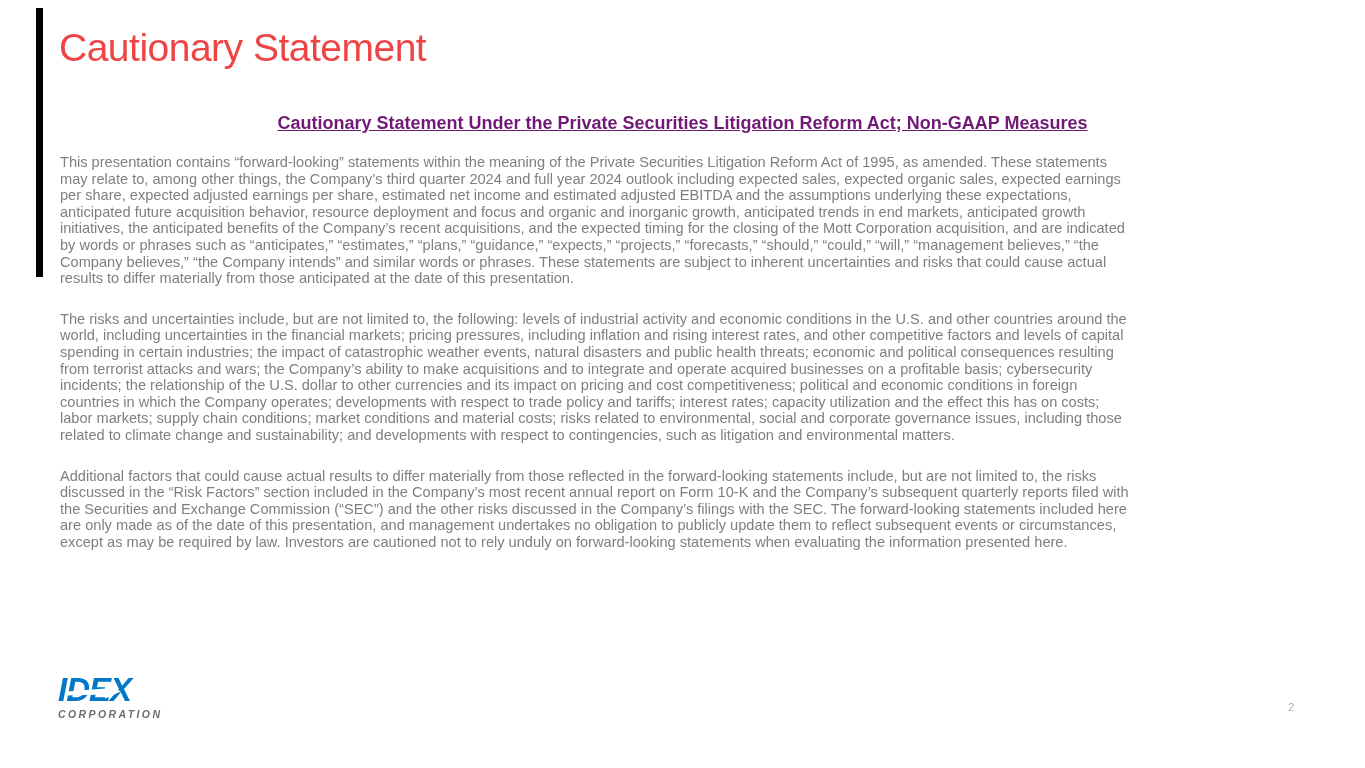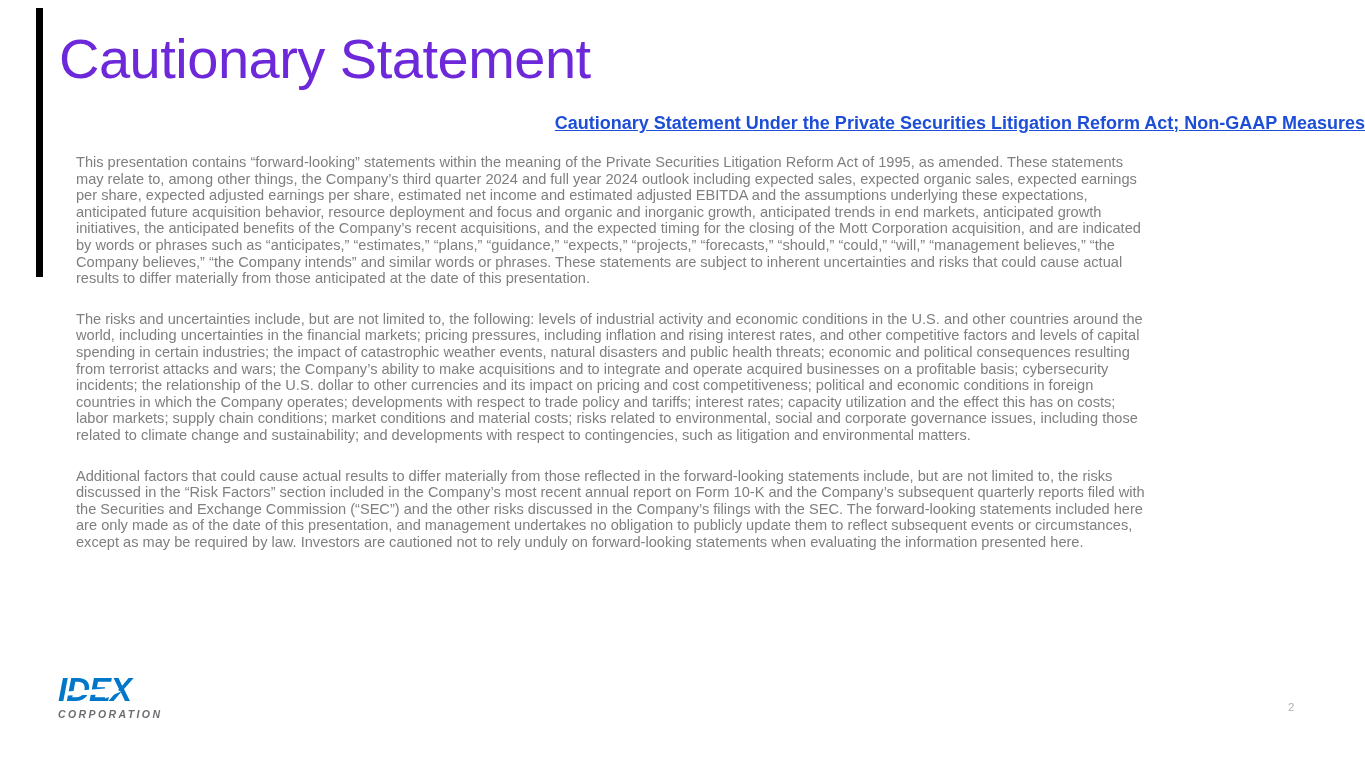--- a/index.html
+++ b/index.html
@@ -15,40 +15,40 @@
   .accent-bar {
     position: absolute;
     left: 36px; top: 8px;
     width: 7px; height: 269px;
     background: #000000;
   }
 
   .page-title {
     position: absolute;
     left: 59px; top: 26px;
-    font-size: 56px;
+    font-size: 39px;
     font-weight: 400;
     letter-spacing: -0.5px;
-    color: #6d28d9;
+    color: #ef4444;
     white-space: nowrap;
   }
 
   .section-heading {
     position: absolute;
     left: 0; right: 0; top: 113px;
-    text-align: right;
+    text-align: center;
     font-size: 18px;
     font-weight: 700;
-    color: #1d4ed8;
+    color: #701a75;
     text-decoration: underline;
   }
 
   .body-text {
     position: absolute;
-    left: 76px; top: 154px;
+    left: 60px; top: 154px;
     width: 1270px;
     color: #7f7f7f;
     font-size: 14.6px;
     line-height: 16.6px;
   }
   .legal-paragraph {
     white-space: pre-line;
     margin: 0 0 24px 0;
   }
 

